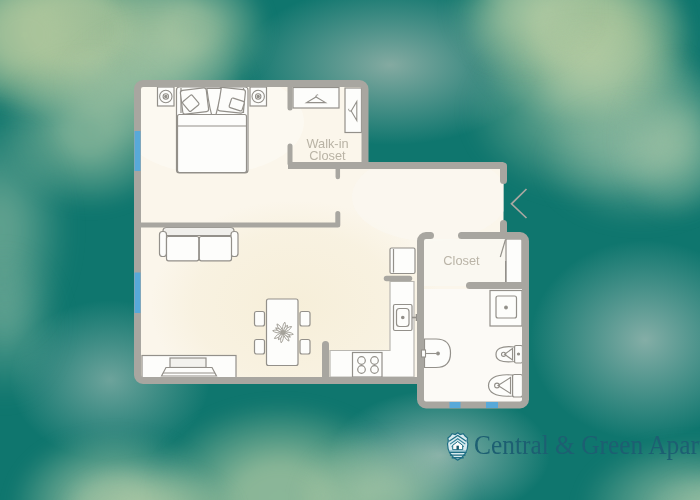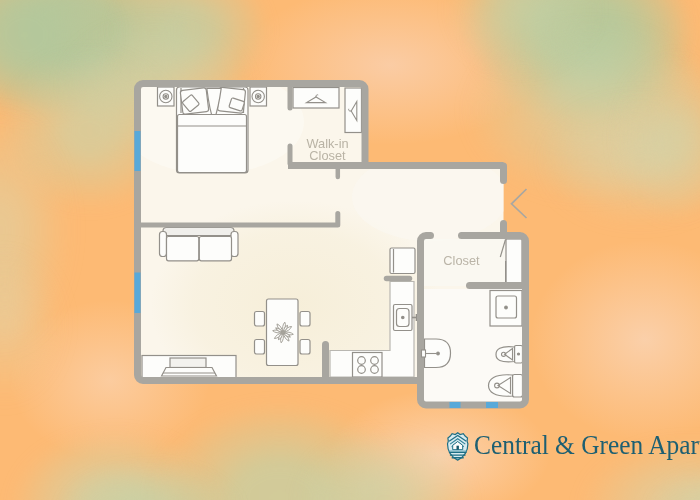--- a/index.html
+++ b/index.html
@@ -1,16 +1,16 @@
 <!DOCTYPE html>
 <html><head>
 <meta charset="utf-8">
 <style>
 html,body{margin:0;padding:0;}
-#page{position:relative;width:700px;height:500px;overflow:hidden;background:#fdba74;font-family:"Liberation Sans",sans-serif;}
+#page{position:relative;width:700px;height:500px;overflow:hidden;background:#0f766e;font-family:"Liberation Sans",sans-serif;}
 .blob{position:absolute;border-radius:50%;pointer-events:none;}
 </style>
 </head>
 <body>
 <div id="page">
 
 <div class="blob" style="left:240px;top:-15px;width:300px;height:160px;background:radial-gradient(closest-side,rgba(248,222,212,0.5),rgba(248,222,212,0) 100%);"></div>
 
 <div class="blob" style="left:530px;top:240px;width:230px;height:200px;background:radial-gradient(closest-side,rgba(248,229,222,0.5),rgba(248,229,222,0) 100%);"></div>
 

